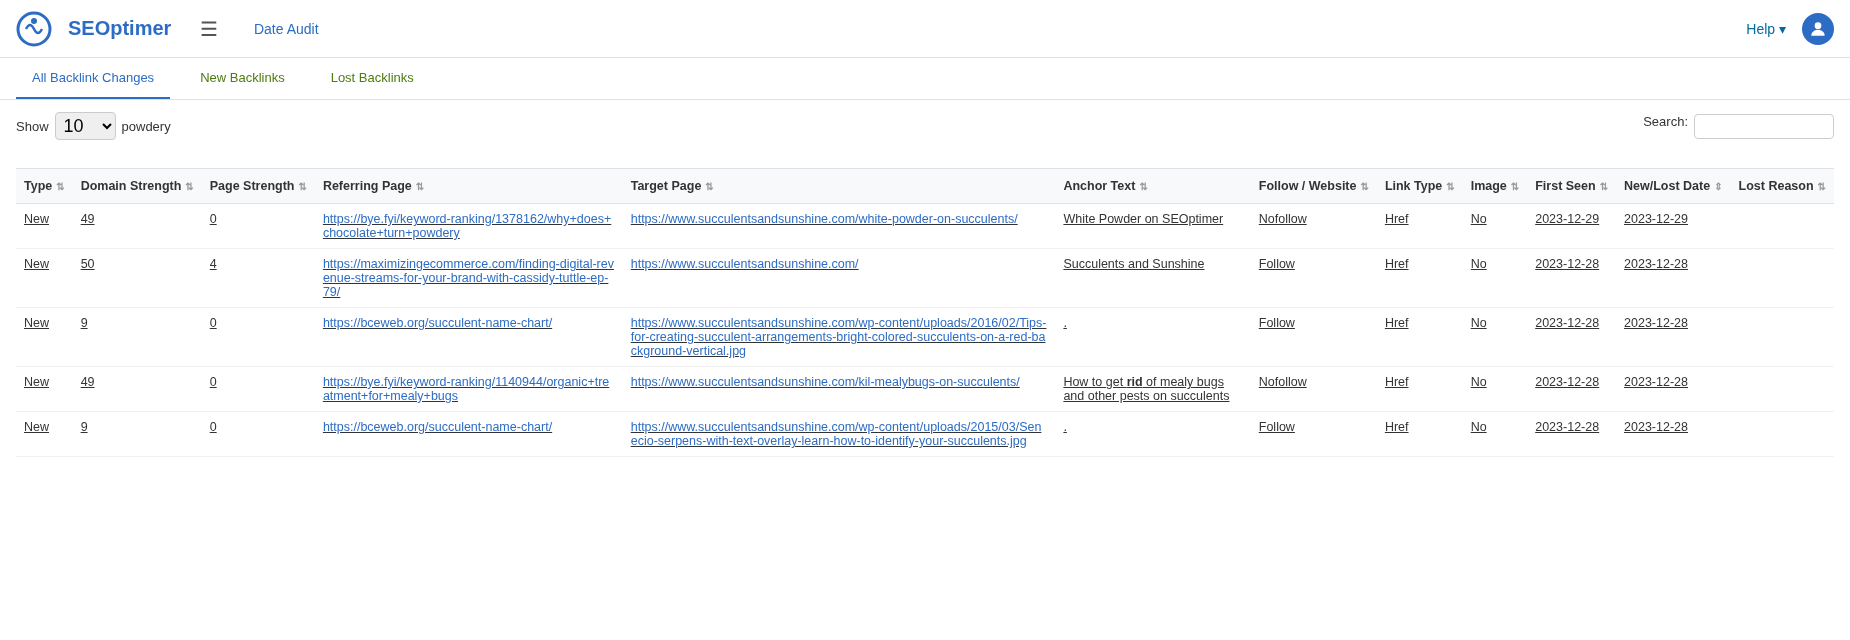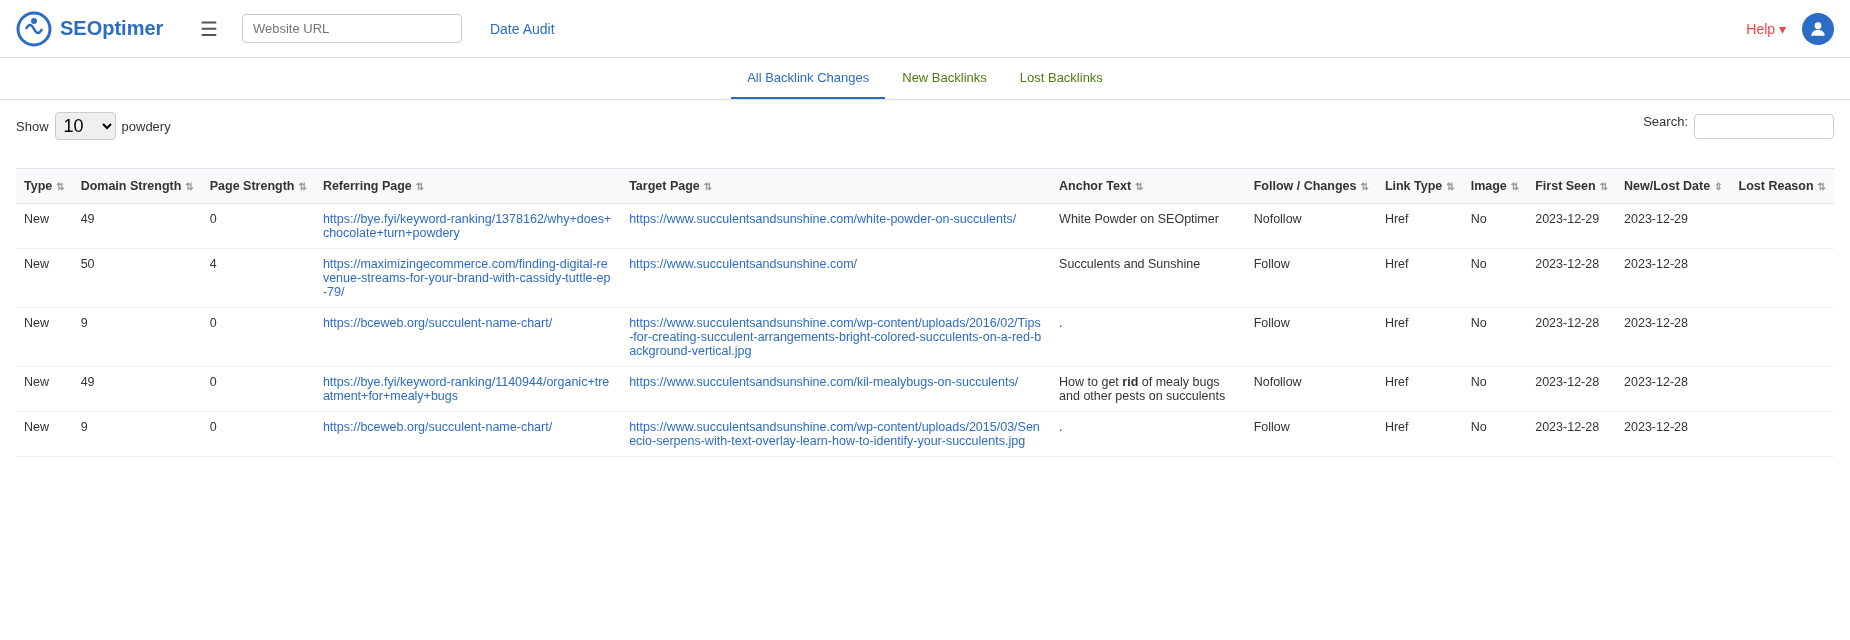--- a/index.html
+++ b/index.html
@@ -10,21 +10,21 @@
       display: flex;
       align-items: center;
       padding: 8px 16px;
       border-bottom: 1px solid #e0e0e0;
       height: 58px;
       gap: 16px;
     }
     .logo-area {
       display: flex;
       align-items: center;
-      gap: 8px;
+      gap: 16px;
       min-width: 160px;
     }
     .logo-text {
       font-size: 20px;
       font-weight: bold;
       color: #2d6cc4;
     }
     .hamburger {
       font-size: 20px;
       color: #555;
@@ -47,43 +47,42 @@
       cursor: pointer;
       padding: 6px 12px;
     }
     .header-right {
       margin-left: auto;
       display: flex;
       align-items: center;
       gap: 16px;
     }
     .help-btn {
-      color: #ef4444;
+      color: #0369a1;
       font-size: 14px;
       cursor: pointer;
     }
     .avatar-icon {
       width: 32px;
       height: 32px;
       border-radius: 50%;
       background: #2d6cc4;
       display: flex;
       align-items: center;
       justify-content: center;
       color: #fff;
       font-size: 16px;
     }
 
     
     .tabs {
       display: flex;
       padding: 0 16px;
       border-bottom: 1px solid #e0e0e0;
-      gap: 1px;
-      justify-content: center;
+      gap: 14px;
     }
     .tab {
       padding: 12px 16px;
       cursor: pointer;
       font-size: 13px;
       color: #4d7c0f;
       border-bottom: 2px solid transparent;
       white-space: nowrap;
     }
     .tab.active {
@@ -153,20 +152,21 @@
       display: inline-block;
       margin-left: 4px;
       color: #999;
       font-size: 10px;
     }
     td {
       padding: 8px 8px;
       vertical-align: top;
       border-bottom: 1px solid #f0f0f0;
       color: #333;
+      text-decoration: underline;
     }
     a.table-link {
       color: #2d6cc4;
       text-decoration: none;
       word-break: break-all;
     }
     .highlight {
       font-weight: bold;
     }
 
@@ -184,21 +184,20 @@
     <svg class="logo-svg" viewBox="0 0 36 36">
       <circle cx="18" cy="18" r="16" fill="none" stroke="#2d6cc4" stroke-width="3"></circle>
       <path d="M10 18 Q14 10 18 18 Q22 26 26 18" fill="none" stroke="#2d6cc4" stroke-width="2.5"></path>
       <circle cx="18" cy="10" r="3" fill="#2d6cc4"></circle>
     </svg>
     <span class="logo-text">SEOptimer</span>
   </div>
 
   <span class="hamburger">☰</span>
 
-  <input class="url-input" type="text" placeholder="Website URL" style="">
 
   <button class="quick-audit-btn">Date Audit</button>
 
   <div class="header-right">
     <span class="help-btn">Help ▾</span>
     <div class="avatar-icon">
       <svg width="20" height="20" viewBox="0 0 24 24" fill="white">
         <circle cx="12" cy="8" r="4"></circle>
         <path d="M4 20c0-4 3.6-7 8-7s8 3 8 7"></path>
       </svg>
@@ -232,21 +231,21 @@
 <div class="table-wrapper">
   <table>
     <thead>
       <tr>
         <th><span>Type</span><span class="sort-icon">⇅</span></th>
         <th><span>Domain Strength</span><span class="sort-icon">⇅</span></th>
         <th><span>Page Strength</span><span class="sort-icon">⇅</span></th>
         <th><span>Referring Page</span><span class="sort-icon">⇅</span></th>
         <th><span>Target Page</span><span class="sort-icon">⇅</span></th>
         <th><span>Anchor Text</span><span class="sort-icon">⇅</span></th>
-        <th><span>Follow / Changes</span><span class="sort-icon">⇅</span></th>
+        <th><span>Follow / Website</span><span class="sort-icon">⇅</span></th>
         <th><span>Link Type</span><span class="sort-icon">⇅</span></th>
         <th><span>Image</span><span class="sort-icon">⇅</span></th>
         <th><span>First Seen</span><span class="sort-icon">⇅</span></th>
         <th><span>New/Lost Date</span><span class="sort-icon">⇕</span></th>
         <th><span>Lost Reason</span><span class="sort-icon">⇅</span></th>
       </tr>
     </thead>
     <tbody id="table-body">
     <tr>
           <td>New</td>

